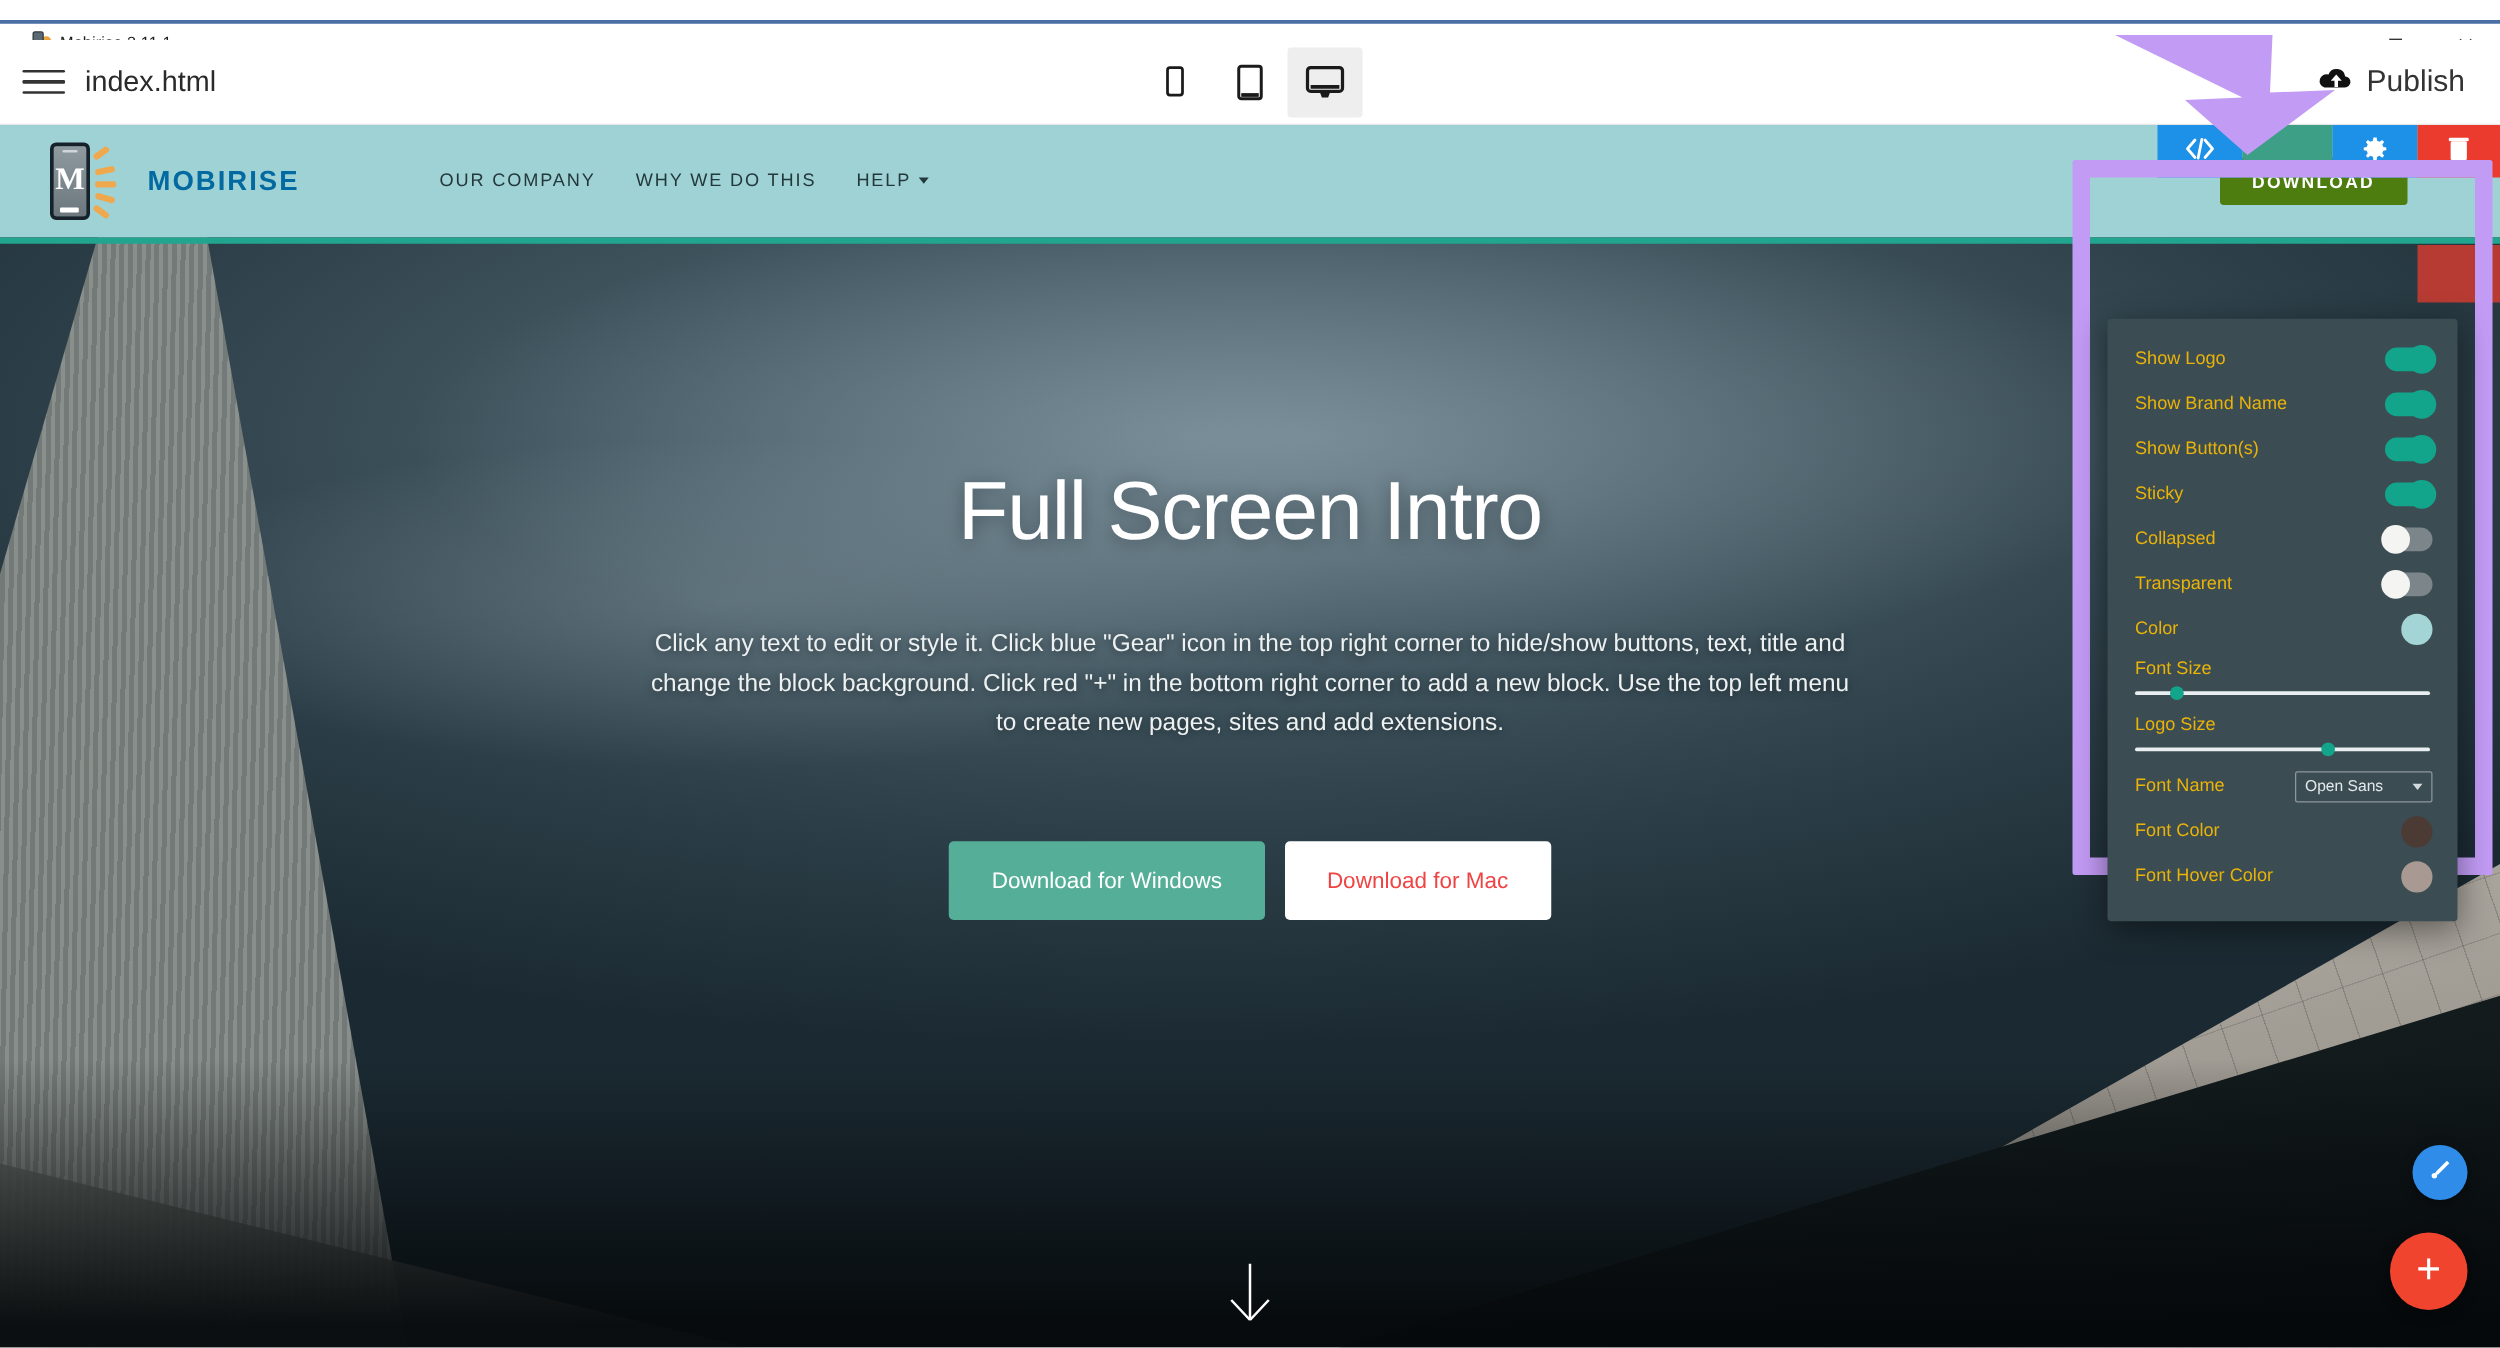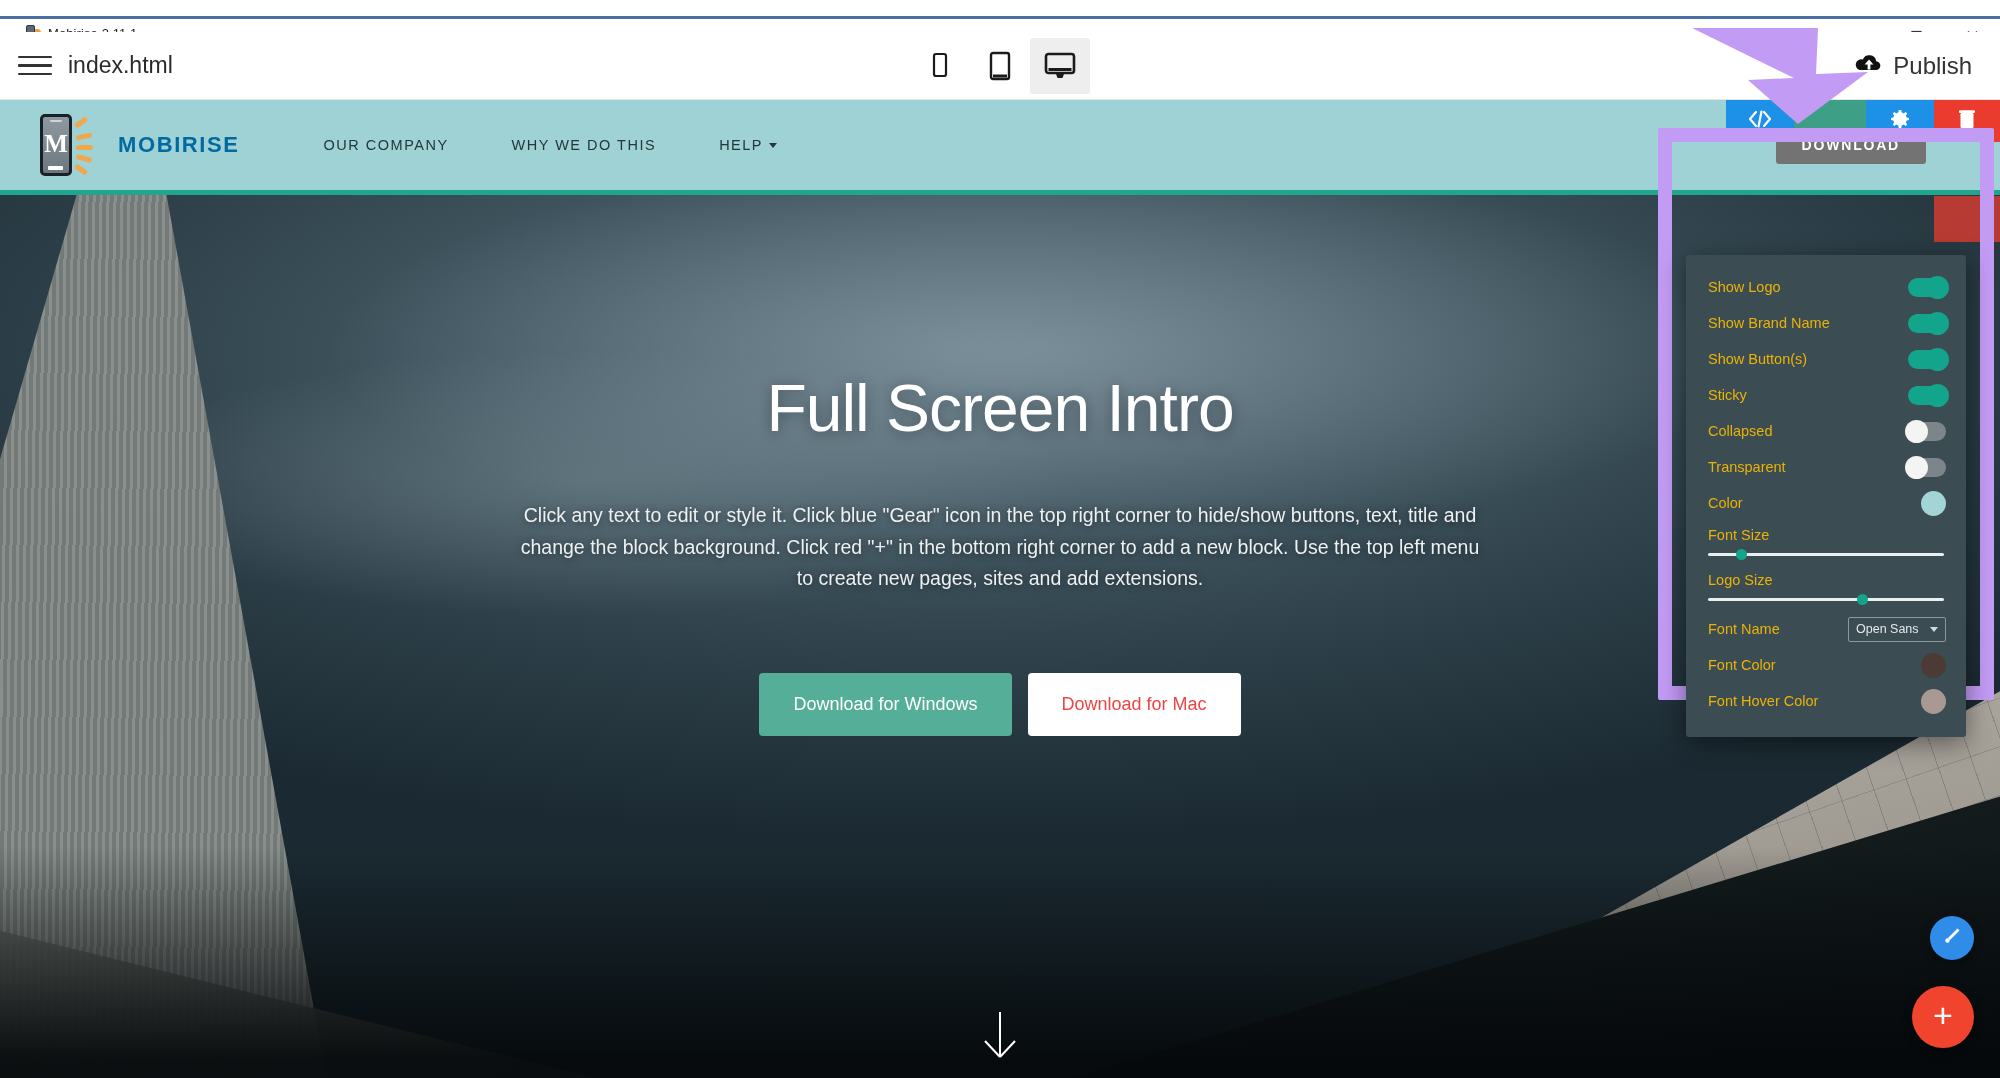--- a/index.html
+++ b/index.html
@@ -47,26 +47,26 @@
   }
   .sitenav:after{ content:""; position:absolute; bottom:-5px; left:0; width:100%; height:5px; background:#22a58f; }
   .brand{ display:flex; align-items:center; margin-left:34px; }
   .logo{ position:relative; width:60px; height:66px; flex:0 0 auto; }
   .logo .phone{ position:absolute; left:6px; top:2px; width:32px; height:62px; background:linear-gradient(180deg,#8e9aa0,#6d787e); border:3.5px solid #17212a; border-radius:5px; }
   .logo .phone:before{ content:""; position:absolute; left:7px; top:3px; width:12px; height:2px; background:#cfd6da; border-radius:1px;}
   .logo .phone:after{ content:""; position:absolute; left:5px; bottom:3px; width:15px; height:4px; background:#fff; border-radius:1px;}
   .logo .m{ position:absolute; left:9px; top:18px; width:26px; text-align:center; color:#fff; font-size:25px; font-weight:700; font-family:"Liberation Serif", serif; }
   .logo .ray{ position:absolute; background:#f0a84e; border-radius:3px; }
   .brandname{ font-size:22px; letter-spacing:1.6px; font-weight:700; color:#0369a1; margin-left:24px; }
-  .navlinks{ display:flex; align-items:flex-start; gap:63px; margin-left:84px; }
+  .navlinks{ display:flex; align-items:flex-start; gap:32px; margin-left:112px; }
   .navlink{ font-size:14.5px; letter-spacing:1.5px; color:#23383b; cursor:pointer; white-space:nowrap; }
   .caret{ display:inline-block; margin-left:6px; border-left:4px solid transparent; border-right:4px solid transparent; border-top:5px solid #23383b; vertical-align:2px; }
   .navbtn{
     position:absolute; right:74px; top:50%; transform:translateY(-50%);
-    background:#737373; color:#fff; font-size:14px; letter-spacing:1.8px; font-weight:700;
+    background:#4d7c0f; color:#fff; font-size:14px; letter-spacing:1.8px; font-weight:700;
     padding:11px 26px; border-radius:3px; cursor:pointer;
   }
 
   
   .hero{ position:absolute; top:90px; left:0; width:2000px; height:888px; overflow:hidden; }
   .sky{ position:absolute; inset:0; background:
       radial-gradient(ellipse 70% 55% at 48% 18%, #5d7480 0%, #40555f 38%, #2b3d46 68%, #1b2a32 100%); }
   .cloudA{ position:absolute; left:16%; top:-4%; width:72%; height:44%; border-radius:50%;
       background:radial-gradient(ellipse at 50% 50%, rgba(160,178,188,.45), rgba(120,140,152,0) 70%); }
   .cloudB{ position:absolute; left:4%; top:18%; width:50%; height:30%; border-radius:50%;
@@ -126,21 +126,21 @@
   .toggle.on{ background:#13a58b; }
   .toggle.off{ background:#7b858a; }
   .toggle .knob{ position:absolute; top:-2px; width:23px; height:23px; border-radius:50%; }
   .toggle.on .knob{ right:-3px; background:#13a58b; }
   .toggle.off .knob{ left:-3px; background:#f4f4f2; }
   .swatch{ width:25px; height:25px; border-radius:50%; cursor:pointer; }
   .sliderwrap{ padding:4px 22px 10px 22px; }
   .track{ position:relative; height:3px; background:#e9eef0; border-radius:2px; }
   .thumb{ position:absolute; top:-4px; width:11px; height:11px; border-radius:50%; background:#13a58b; }
   .selectbox{
-    width:98px; height:25px; border:1px solid #8d979c; border-radius:2px;
+    width:110px; height:25px; border:1px solid #8d979c; border-radius:2px;
     display:flex; align-items:center; justify-content:space-between; padding:0 7px;
     font-size:12.5px; color:#e3e9eb; cursor:pointer;
   }
   .selectbox .sc{ border-left:4px solid transparent; border-right:4px solid transparent; border-top:5px solid #d3dadd; }
 
   
   .annot-box{ position:absolute; top:128px; left:1658px; width:336px; height:572px; border:14px solid #c29bf5; border-radius:2px; z-index:11; pointer-events:none; }
   .annot-arrow{ position:absolute; top:28px; left:1690px; width:290px; height:100px; z-index:13; pointer-events:none; }
 
   

